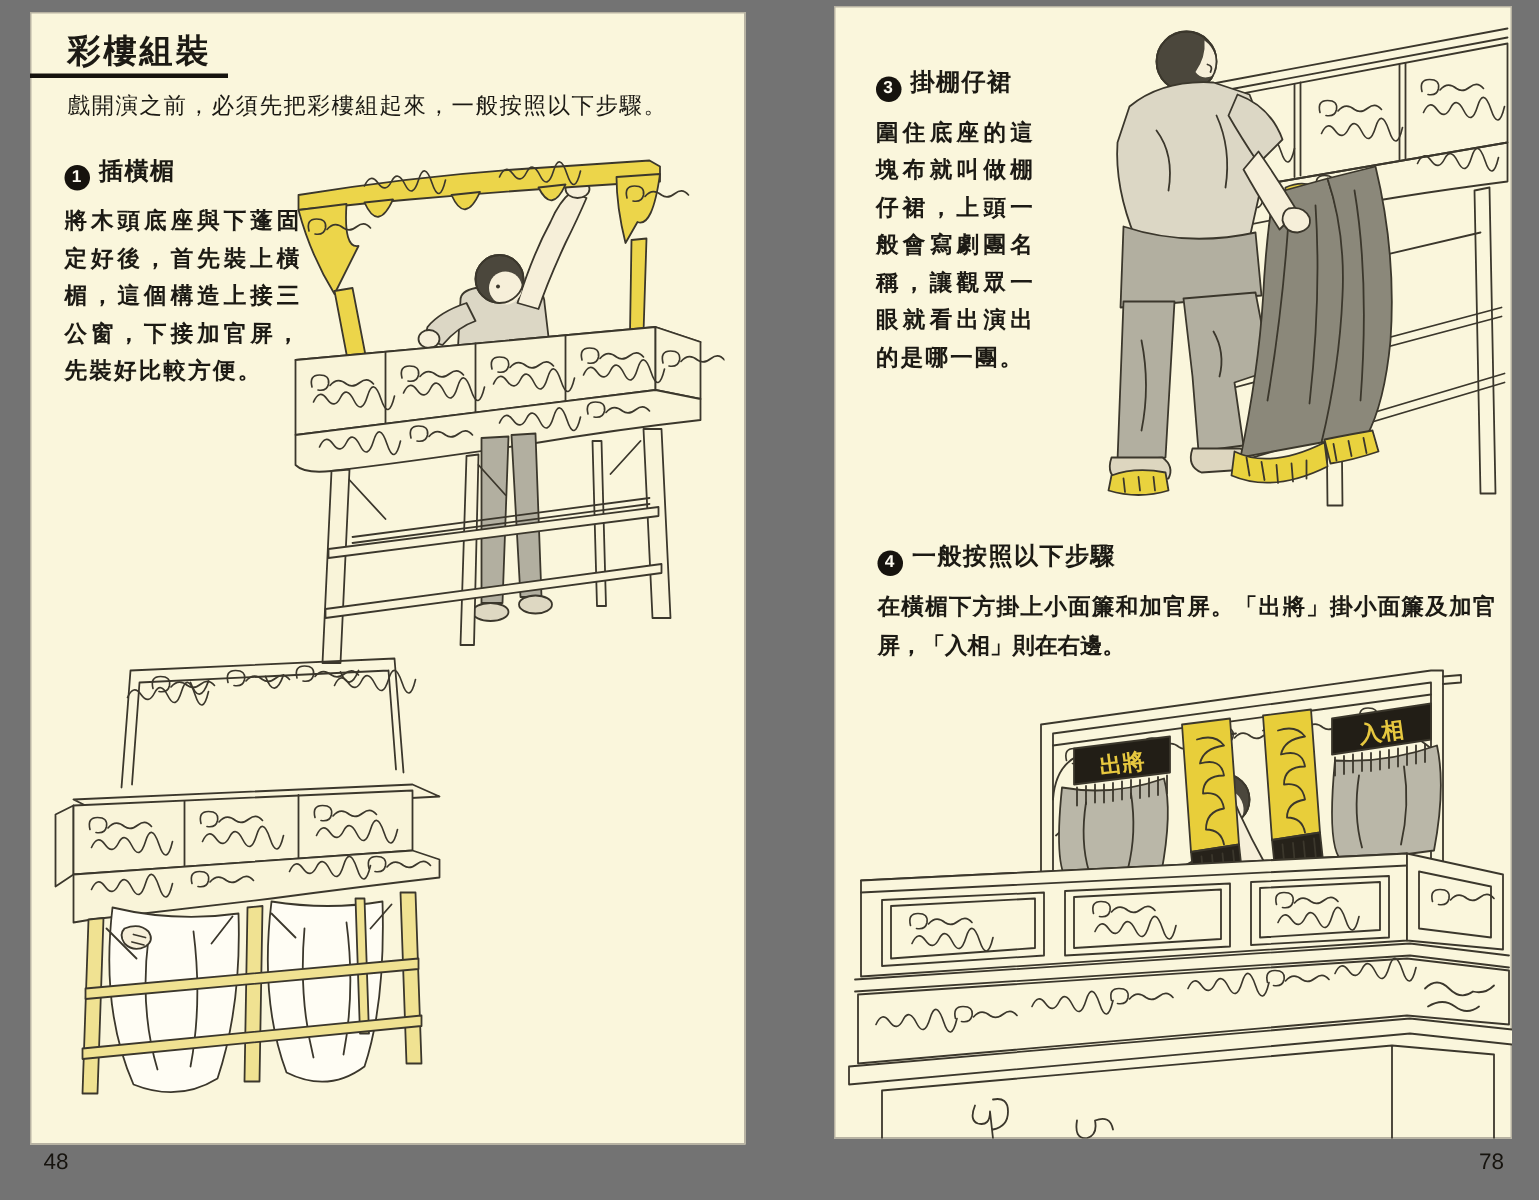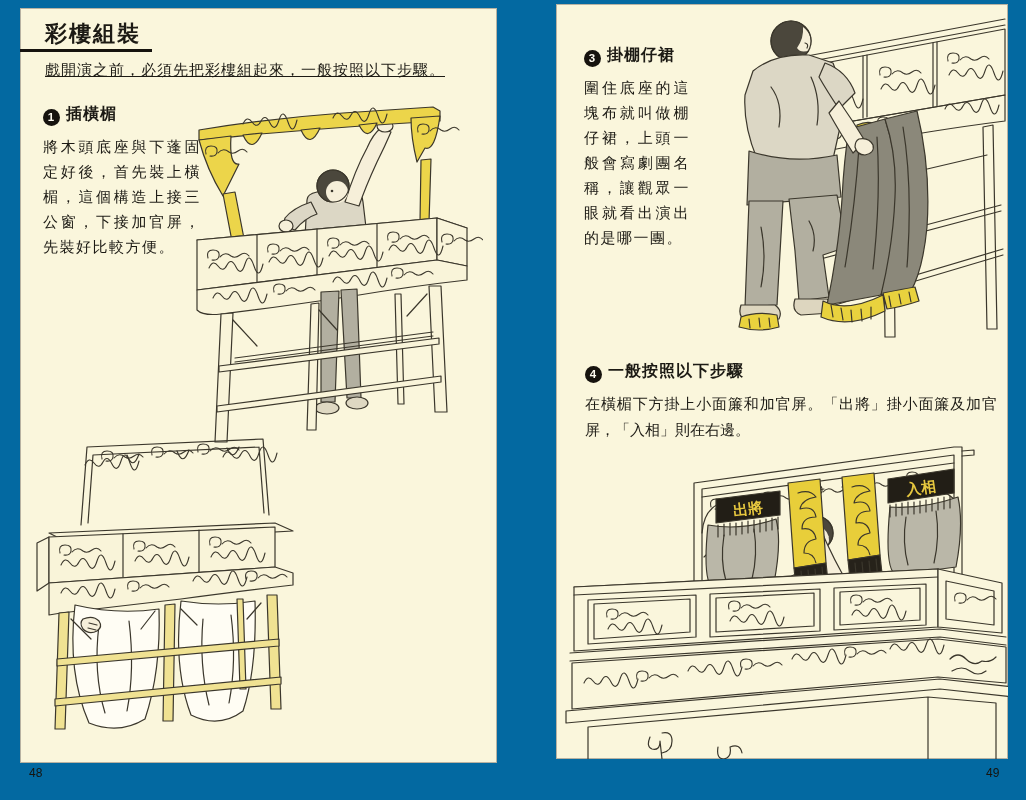--- a/index.html
+++ b/index.html
@@ -1,31 +1,31 @@
 <!DOCTYPE html>
 <html><head>
 <meta charset="utf-8">
 <style>
   html,body{margin:0;padding:0;background:#ffffff;}
-  .spread{position:relative;width:1026px;height:800px;background:#0369a1;overflow:hidden;
+  .spread{position:relative;width:1026px;height:800px;background:#737373;overflow:hidden;
           font-family:"Liberation Sans","DejaVu Sans",sans-serif;color:#1c1a14;}
   .page{position:absolute;background:#faf6dc;border:1px solid #b7b2a2;box-sizing:border-box;}
   .page-left{left:20px;top:8px;width:477px;height:755px;}
   .page-right{left:556px;top:4px;width:452px;height:755px;}
   .abs{position:absolute;}
   .title{font-size:22px;font-weight:700;letter-spacing:2px;}
   .title-rule{background:#16130e;height:3px;}
   .intro{font-size:15px;letter-spacing:1px;}
   .step-head{font-size:16px;font-weight:700;letter-spacing:1px;white-space:nowrap;}
   .stepnum{display:inline-flex;align-items:center;justify-content:center;width:17px;height:17px;
            border-radius:50%;background:#16130e;color:#fdfaf0;font-size:11.5px;font-weight:700;
            margin-right:6px;vertical-align:-2px;}
-  .step-body{font-size:15px;line-height:25px;letter-spacing:1.5px;text-align:justify;margin-top:8px;}
+  .step-body{font-size:15px;line-height:25px;letter-spacing:1.5px;text-align:justify;margin-top:8px;font-weight:bold;}
   .step-body.wide{letter-spacing:0;line-height:26px;}
-  .folio{position:absolute;font-size:12px;color:#16130e;}
+  .folio{position:absolute;font-size:15px;color:#16130e;}
   svg{display:block;}
   .ln{fill:none;stroke:#3b372c;stroke-width:1.2;stroke-linecap:round;stroke-linejoin:round;}
   .fl{stroke:#3b372c;stroke-width:1.2;stroke-linejoin:round;}
 </style>
 </head>
 <body>
 
 <svg width="0" height="0" style="position:absolute" aria-hidden="true">
   <defs>
     <path id="c1" d="M0,6 q4,-9 9,-2 t9,-1 t9,2 t9,-3 t9,2 t9,-2" fill="none" stroke="#3b372c" stroke-width="1.1" stroke-linecap="round"></path>
@@ -33,21 +33,21 @@
   </defs>
 </svg>
 
 <div class="spread">
 
   <div class="page page-left">
 
     <div class="abs title" style="left:24px;top:10px;">彩樓組裝</div>
     <div class="abs title-rule" style="left:-1px;top:40px;width:132px;"></div>
 
-    <div class="abs intro" style="left:24px;top:52px;width:440px;text-decoration:underline;">戲開演之前，必須先把彩樓組起來，一般按照以下步驟。</div>
+    <div class="abs intro" style="left:24px;top:52px;width:440px;">戲開演之前，必須先把彩樓組起來，一般按照以下步驟。</div>
 
     <div class="abs" style="left:22px;top:95px;width:166px;">
       <div class="step-head">
         <span class="stepnum">1</span><span>插橫楣</span>
       </div>
       <div class="step-body" style="width:158px;">將木頭底座與下蓬固定好後，首先裝上橫楣，這個構造上接三公窗，下接加官屏，先裝好比較方便。</div>
     </div>
 
     <svg class="abs" style="left:162px;top:95px;" width="300" height="358" viewBox="0 0 300 358" role="img">
       <g>
@@ -294,15 +294,15 @@
         <use href="#c1" x="332" y="206"></use>
         <path class="ln" d="M392,222 q8,-8 16,0 t16,2 q8,2 14,-4 M394,234 q10,-6 18,0 q8,6 16,0"></path>
         <path class="fl" fill="#faf6dc" d="M8,274 L382,242 L456,250 L456,260 L382,252 L8,286 Z"></path>
         <path class="ln" d="M30,290 L30,322 M30,290 L370,260 L370,322 M370,260 L438,266 L438,322"></path>
         <path class="ln" d="M92,300 q-4,10 2,12 q8,2 8,-8 l2,18 M104,296 q10,-2 10,8 q0,10 -10,12 M160,310 q-2,12 6,12 q8,-2 6,-12 q10,-4 12,6"></path>
       </g>
     </svg>
   </div>
 
   <div class="folio" style="left:29px;top:766px;">48</div>
-  <div class="folio" style="left:986px;top:766px;">49</div>
+  <div class="folio" style="left:986px;top:766px;">78</div>
 
 </div>
 
 </body></html>

